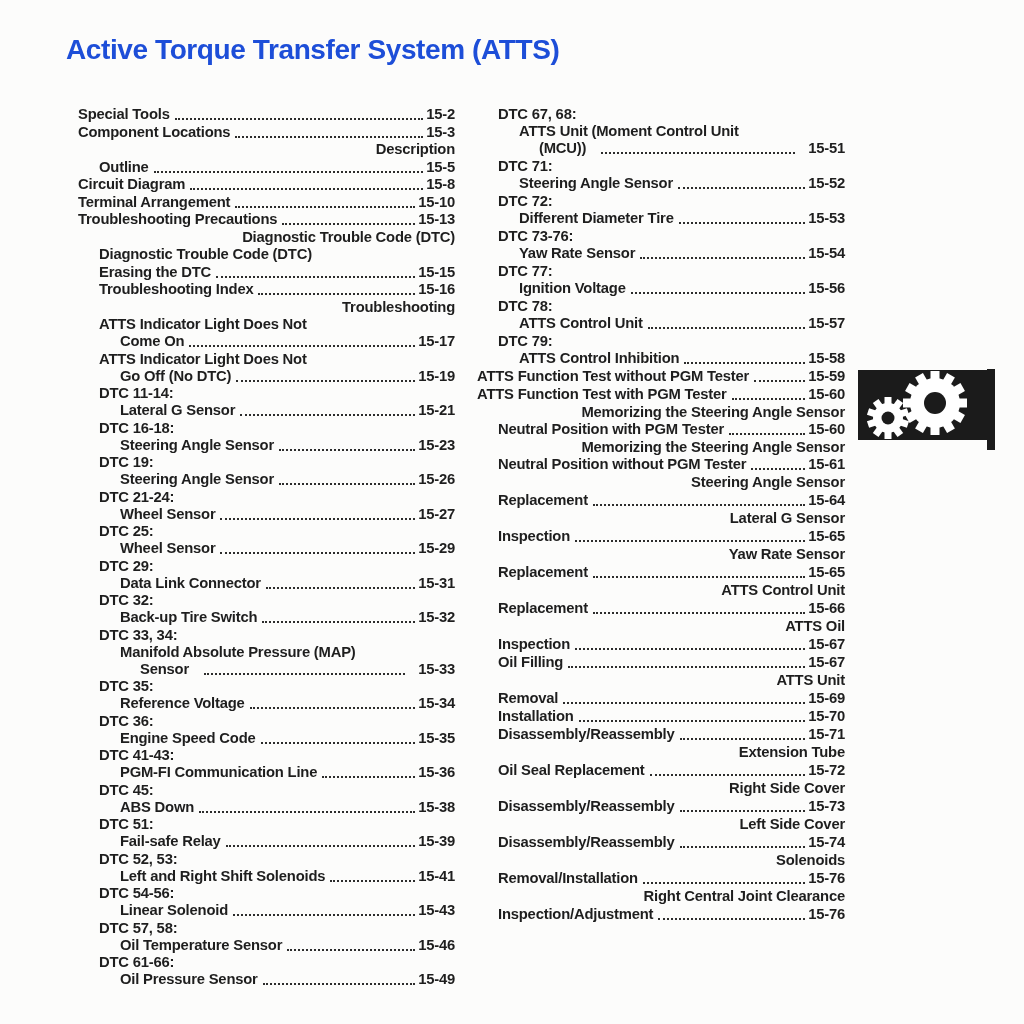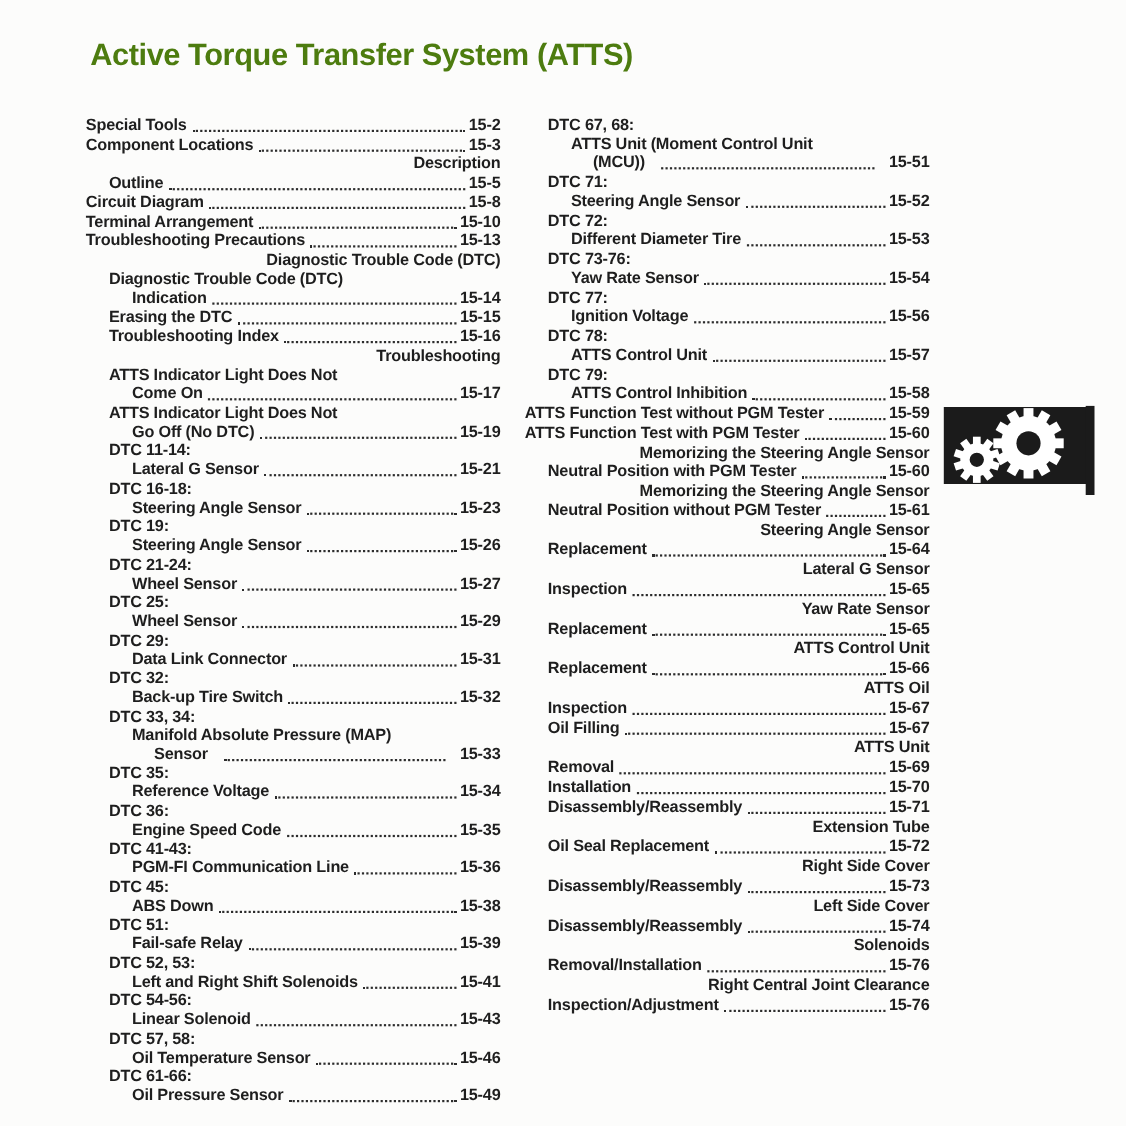--- a/index.html
+++ b/index.html
@@ -11,26 +11,26 @@
     position: relative;
     width: 1024px;
     height: 1024px;
     background: #fcfcfb;
     overflow: hidden;
     font-family: "Liberation Sans", "DejaVu Sans", sans-serif;
     color: #1e1e1e;
   }
   .title {
     position: absolute;
-    left: 82px;
+    left: 66px;
     top: 34px;
     font-size: 28px;
     font-weight: 700;
     letter-spacing: -0.4px;
-    color: #4d7c0f;
+    color: #1d4ed8;
     white-space: nowrap;
   }
   .col {
     position: absolute;
     top: 106px;
     font-size: 14.8px;
     font-weight: 700;
     line-height: 17px;
     letter-spacing: -0.2px;
   }
@@ -115,25 +115,20 @@
         </div>
       </div>
       <div class="entry">
         <div class="line ind0">
           <span class="txt">Diagnostic Trouble Code (DTC)</span>
         </div>
       </div>
       <div class="entry">
         <div class="line ind1">
           <span class="txt">Diagnostic Trouble Code (DTC)</span>
-        </div>
-        <div class="line ind2">
-          <span class="txt">Indication</span>
-          <span class="leader"></span>
-          <span class="page-num">15-14</span>
         </div>
       </div>
       <div class="entry">
         <div class="line ind1">
           <span class="txt">Erasing the DTC</span>
           <span class="leader"></span>
           <span class="page-num">15-15</span>
         </div>
       </div>
       <div class="entry">

